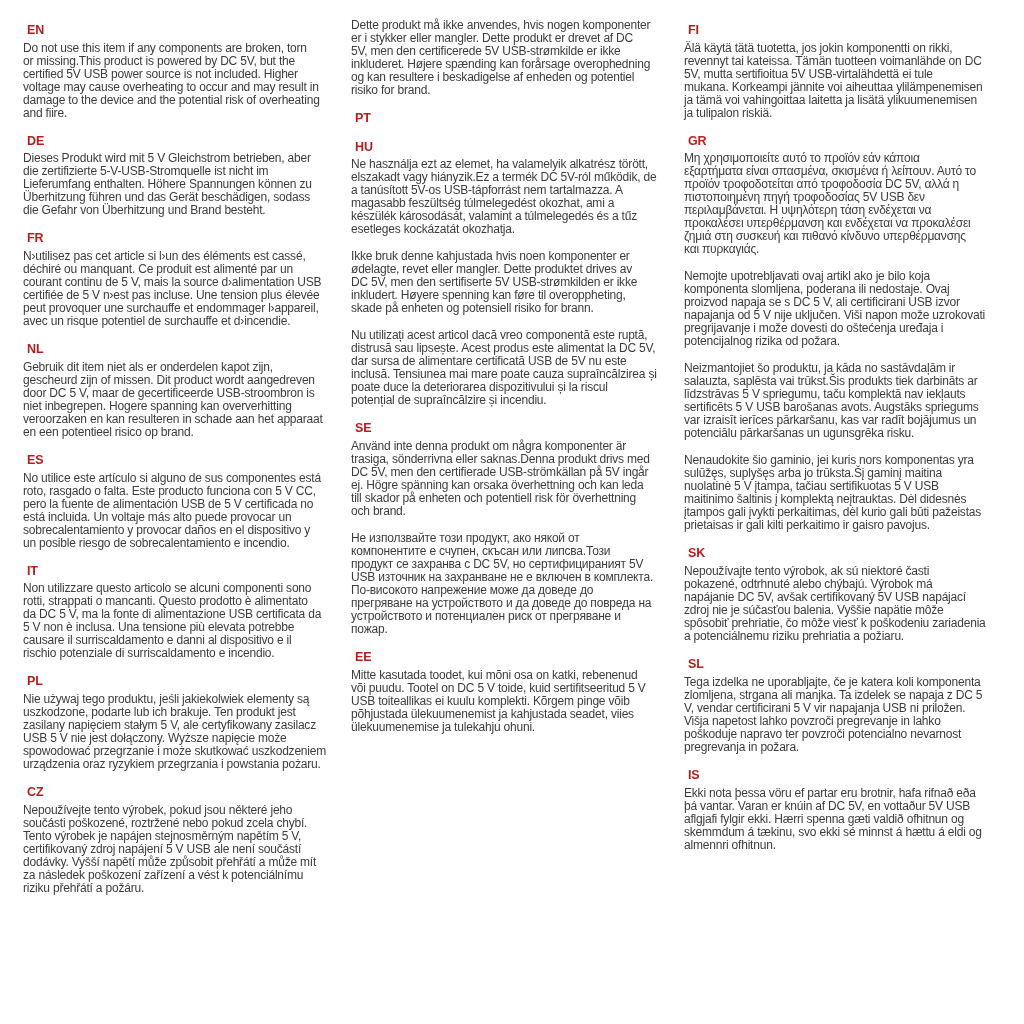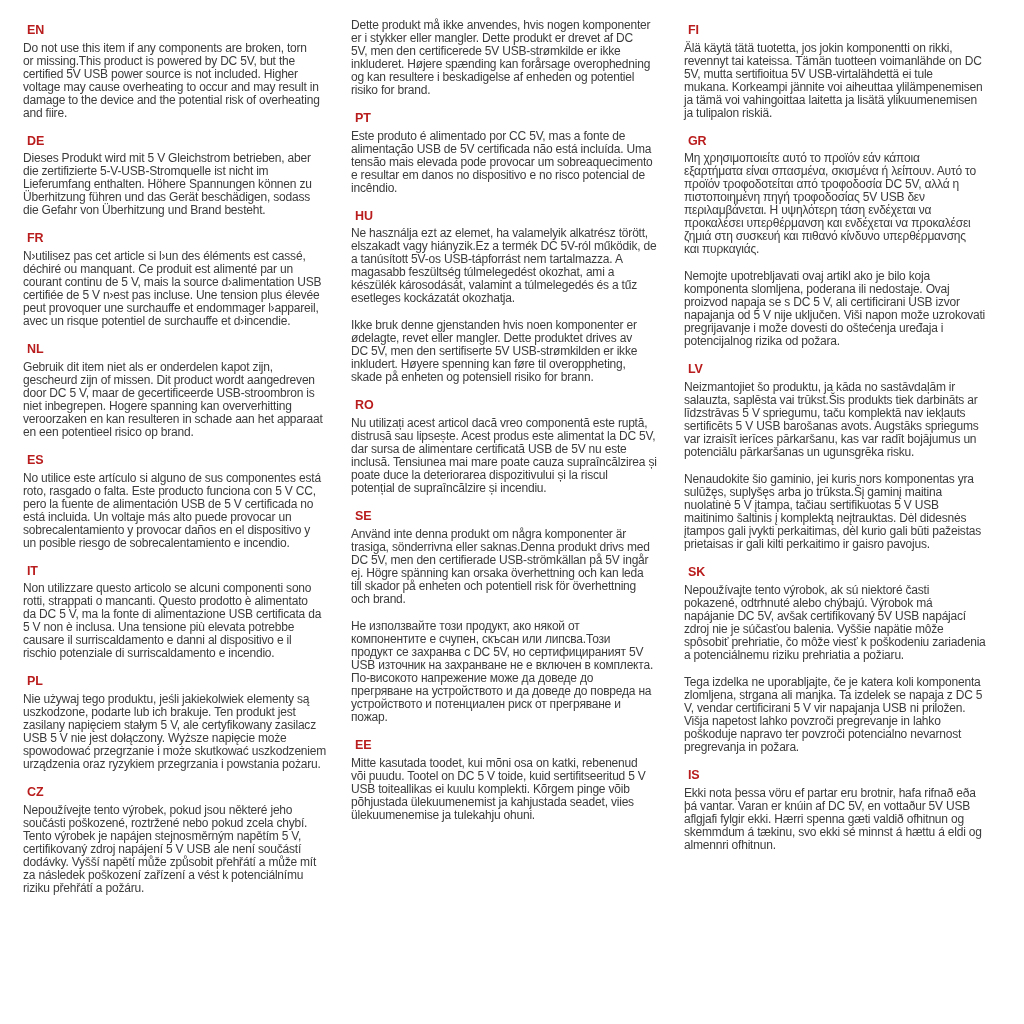--- a/index.html
+++ b/index.html
@@ -135,47 +135,41 @@
     <p class="lang-text">Dette produkt må ikke anvendes, hvis nogen komponenter
 er i stykker eller mangler. Dette produkt er drevet af DC
 5V, men den certificerede 5V USB-strømkilde er ikke
 inkluderet. Højere spænding kan forårsage overophedning
 og kan resultere i beskadigelse af enheden og potentiel
 risiko for brand.</p>
   </section>
 
   <section class="lang-section">
     <h3 class="lang-code">PT</h3>
-    <p class="lang-text">Este produto é alimentado por CC 5V, mas a fonte de
-alimentação USB de 5V certificada não está incluída. Uma
-tensão mais elevada pode provocar um sobreaquecimento
-e resultar em danos no dispositivo e no risco potencial de
-incêndio.</p>
   </section>
 
   <section class="lang-section">
     <h3 class="lang-code">HU</h3>
     <p class="lang-text">Ne használja ezt az elemet, ha valamelyik alkatrész törött,
 elszakadt vagy hiányzik.Ez a termék DC 5V-ról működik, de
 a tanúsított 5V-os USB-tápforrást nem tartalmazza. A
 magasabb feszültség túlmelegedést okozhat, ami a
 készülék károsodását, valamint a túlmelegedés és a tűz
 esetleges kockázatát okozhatja.</p>
   </section>
 
   <section class="lang-section">
-    <p class="lang-text">Ikke bruk denne gjenstanden hvis noen komponenter er
+    <p class="lang-text">Ikke bruk denne kahjustada hvis noen komponenter er
 ødelagte, revet eller mangler. Dette produktet drives av
 DC 5V, men den sertifiserte 5V USB-strømkilden er ikke
 inkludert. Høyere spenning kan føre til overoppheting,
 skade på enheten og potensiell risiko for brann.</p>
   </section>
 
   <section class="lang-section">
-    <h3 class="lang-code">RO</h3>
     <p class="lang-text">Nu utilizați acest articol dacă vreo componentă este ruptă,
 distrusă sau lipsește. Acest produs este alimentat la DC 5V,
 dar sursa de alimentare certificată USB de 5V nu este
 inclusă. Tensiunea mai mare poate cauza supraîncălzirea și
 poate duce la deteriorarea dispozitivului și la riscul
 potențial de supraîncălzire și incendiu.</p>
   </section>
 
   <section class="lang-section">
     <h3 class="lang-code">SE</h3>
@@ -233,21 +227,20 @@
   <section class="lang-section">
     <p class="lang-text">Nemojte upotrebljavati ovaj artikl ako je bilo koja
 komponenta slomljena, poderana ili nedostaje. Ovaj
 proizvod napaja se s DC 5 V, ali certificirani USB izvor
 napajanja od 5 V nije uključen. Viši napon može uzrokovati
 pregrijavanje i može dovesti do oštećenja uređaja i
 potencijalnog rizika od požara.</p>
   </section>
 
   <section class="lang-section">
-    <h3 class="lang-code">LV</h3>
     <p class="lang-text">Neizmantojiet šo produktu, ja kāda no sastāvdaļām ir
 salauzta, saplēsta vai trūkst.Šis produkts tiek darbināts ar
 līdzstrāvas 5 V spriegumu, taču komplektā nav iekļauts
 sertificēts 5 V USB barošanas avots. Augstāks spriegums
 var izraisīt ierīces pārkaršanu, kas var radīt bojājumus un
 potenciālu pārkaršanas un ugunsgrēka risku.</p>
   </section>
 
   <section class="lang-section">
     <p class="lang-text">Nenaudokite šio gaminio, jei kuris nors komponentas yra
@@ -262,20 +255,21 @@
     <h3 class="lang-code">SK</h3>
     <p class="lang-text">Nepoužívajte tento výrobok, ak sú niektoré časti
 pokazené, odtrhnuté alebo chýbajú. Výrobok má
 napájanie DC 5V, avšak certifikovaný 5V USB napájací
 zdroj nie je súčasťou balenia. Vyššie napätie môže
 spôsobiť prehriatie, čo môže viesť k poškodeniu zariadenia
 a potenciálnemu riziku prehriatia a požiaru.</p>
   </section>
 
   <section class="lang-section">
+    <h3 class="lang-code">SL</h3>
     <p class="lang-text">Tega izdelka ne uporabljajte, če je katera koli komponenta
 zlomljena, strgana ali manjka. Ta izdelek se napaja z DC 5
 V, vendar certificirani 5 V vir napajanja USB ni priložen.
 Višja napetost lahko povzroči pregrevanje in lahko
 poškoduje napravo ter povzroči potencialno nevarnost
 pregrevanja in požara.</p>
   </section>
 
   <section class="lang-section">
     <h3 class="lang-code">IS</h3>

